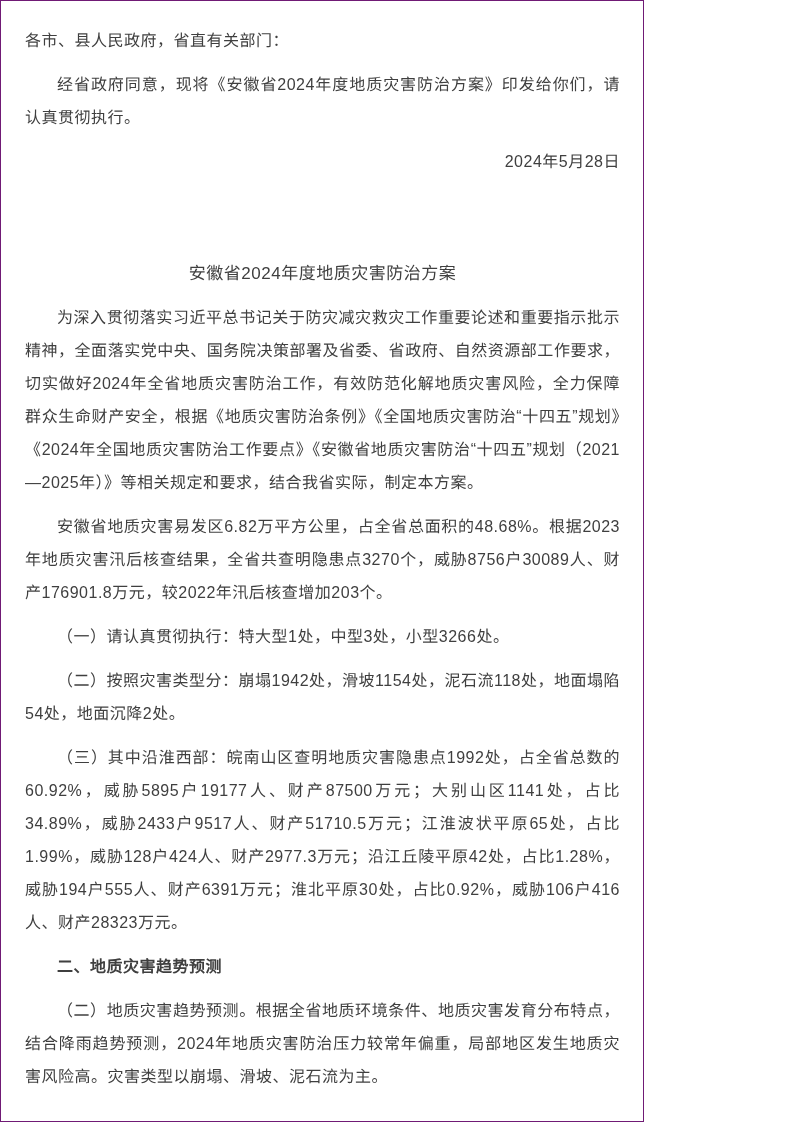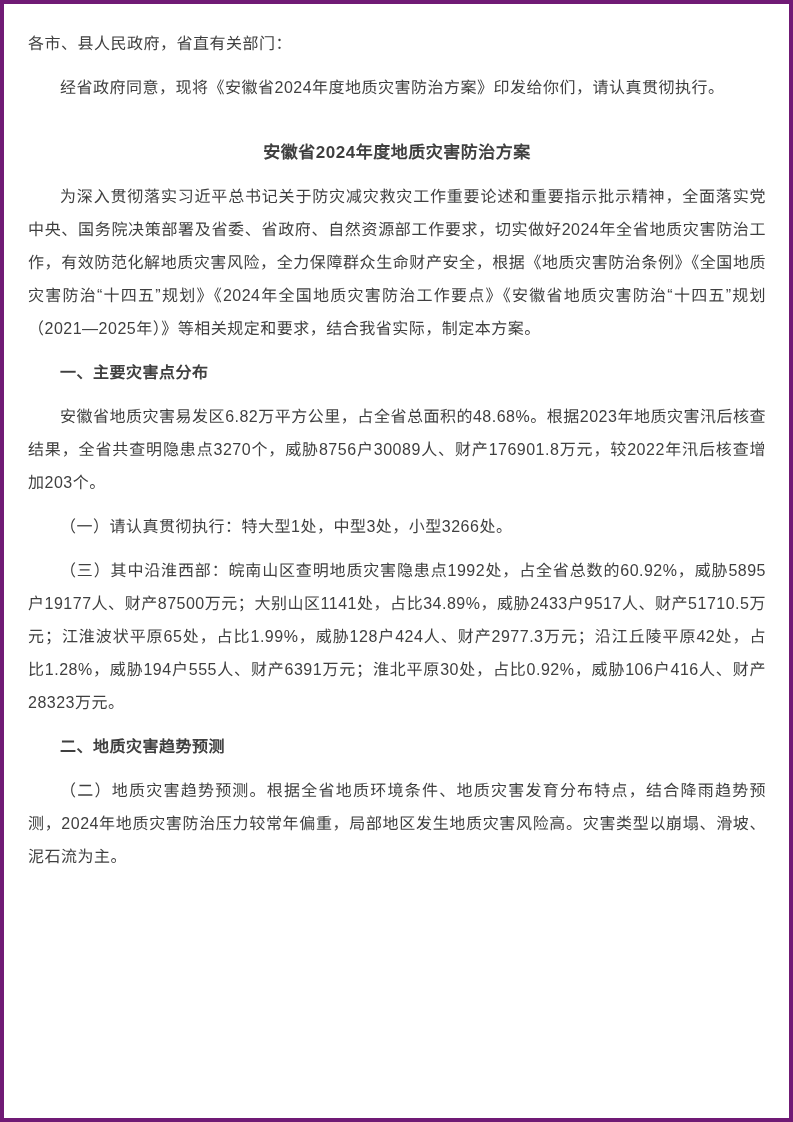--- a/index.html
+++ b/index.html
@@ -1,70 +1,71 @@
 <!DOCTYPE html>
 <html lang="zh-CN"><head>
 <meta charset="utf-8">
 <style>
   * { margin: 0; padding: 0; box-sizing: border-box; }
   html, body {
     background: #ffffff;
     font-family: "Liberation Sans", "DejaVu Sans", sans-serif;
   }
   .page {
-    width: 793px;
+    width: 644px;
     height: 1122px;
-    border: 4px solid #701a75;
+    border: 1px solid #701a75;
     background: #ffffff;
     padding: 12px 23px 0 24px;
     overflow: hidden;
   }
   .doc p {
     font-size: 16px;
     line-height: 33px;
     color: #3f3f3f;
     margin: 11px 0;
     text-align: justify;
     letter-spacing: 0.5px;
   }
   .indent { text-indent: 2em; }
   .doc .date-line { text-align: right; }
   .doc .doc-title {
     text-align: center;
-    font-weight: 700;
+    font-weight: 400;
     font-size: 17px;
-    margin-top: 32px;
+    margin-top: 79px;
     text-indent: 0;
   }
   .doc .sec-heading {
     font-weight: 700;
     text-indent: 2em;
   }
 </style>
 </head>
 <body>
 
 <div class="page">
   <div class="doc">
 
     <p>各市、县人民政府，省直有关部门：</p>
 
     <p class="indent">经省政府同意，现将《安徽省2024年度地质灾害防治方案》印发给你们，请认真贯彻执行。</p>
 
+    <p class="date-line">2024年5月28日</p>
 
     <p class="doc-title">安徽省2024年度地质灾害防治方案</p>
 
     <p class="indent">为深入贯彻落实习近平总书记关于防灾减灾救灾工作重要论述和重要指示批示精神，全面落实党中央、国务院决策部署及省委、省政府、自然资源部工作要求，切实做好2024年全省地质灾害防治工作，有效防范化解地质灾害风险，全力保障群众生命财产安全，根据《地质灾害防治条例》《全国地质灾害防治“十四五”规划》《2024年全国地质灾害防治工作要点》《安徽省地质灾害防治“十四五”规划（2021—2025年）》等相关规定和要求，结合我省实际，制定本方案。</p>
 
-    <p class="sec-heading">一、主要灾害点分布</p>
 
     <p class="indent">安徽省地质灾害易发区6.82万平方公里，占全省总面积的48.68%。根据2023年地质灾害汛后核查结果，全省共查明隐患点3270个，威胁8756户30089人、财产176901.8万元，较2022年汛后核查增加203个。</p>
 
     <p class="indent">（一）请认真贯彻执行：特大型1处，中型3处，小型3266处。</p>
 
+    <p class="indent">（二）按照灾害类型分：崩塌1942处，滑坡1154处，泥石流118处，地面塌陷54处，地面沉降2处。</p>
 
     <p class="indent">（三）其中沿淮西部：皖南山区查明地质灾害隐患点1992处，占全省总数的60.92%，威胁5895户19177人、财产87500万元；大别山区1141处，占比34.89%，威胁2433户9517人、财产51710.5万元；江淮波状平原65处，占比1.99%，威胁128户424人、财产2977.3万元；沿江丘陵平原42处，占比1.28%，威胁194户555人、财产6391万元；淮北平原30处，占比0.92%，威胁106户416人、财产28323万元。</p>
 
     <p class="sec-heading">二、地质灾害趋势预测</p>
 
 
     <p class="indent">（二）地质灾害趋势预测。根据全省地质环境条件、地质灾害发育分布特点，结合降雨趋势预测，2024年地质灾害防治压力较常年偏重，局部地区发生地质灾害风险高。灾害类型以崩塌、滑坡、泥石流为主。</p>
 
   </div>
 </div>

